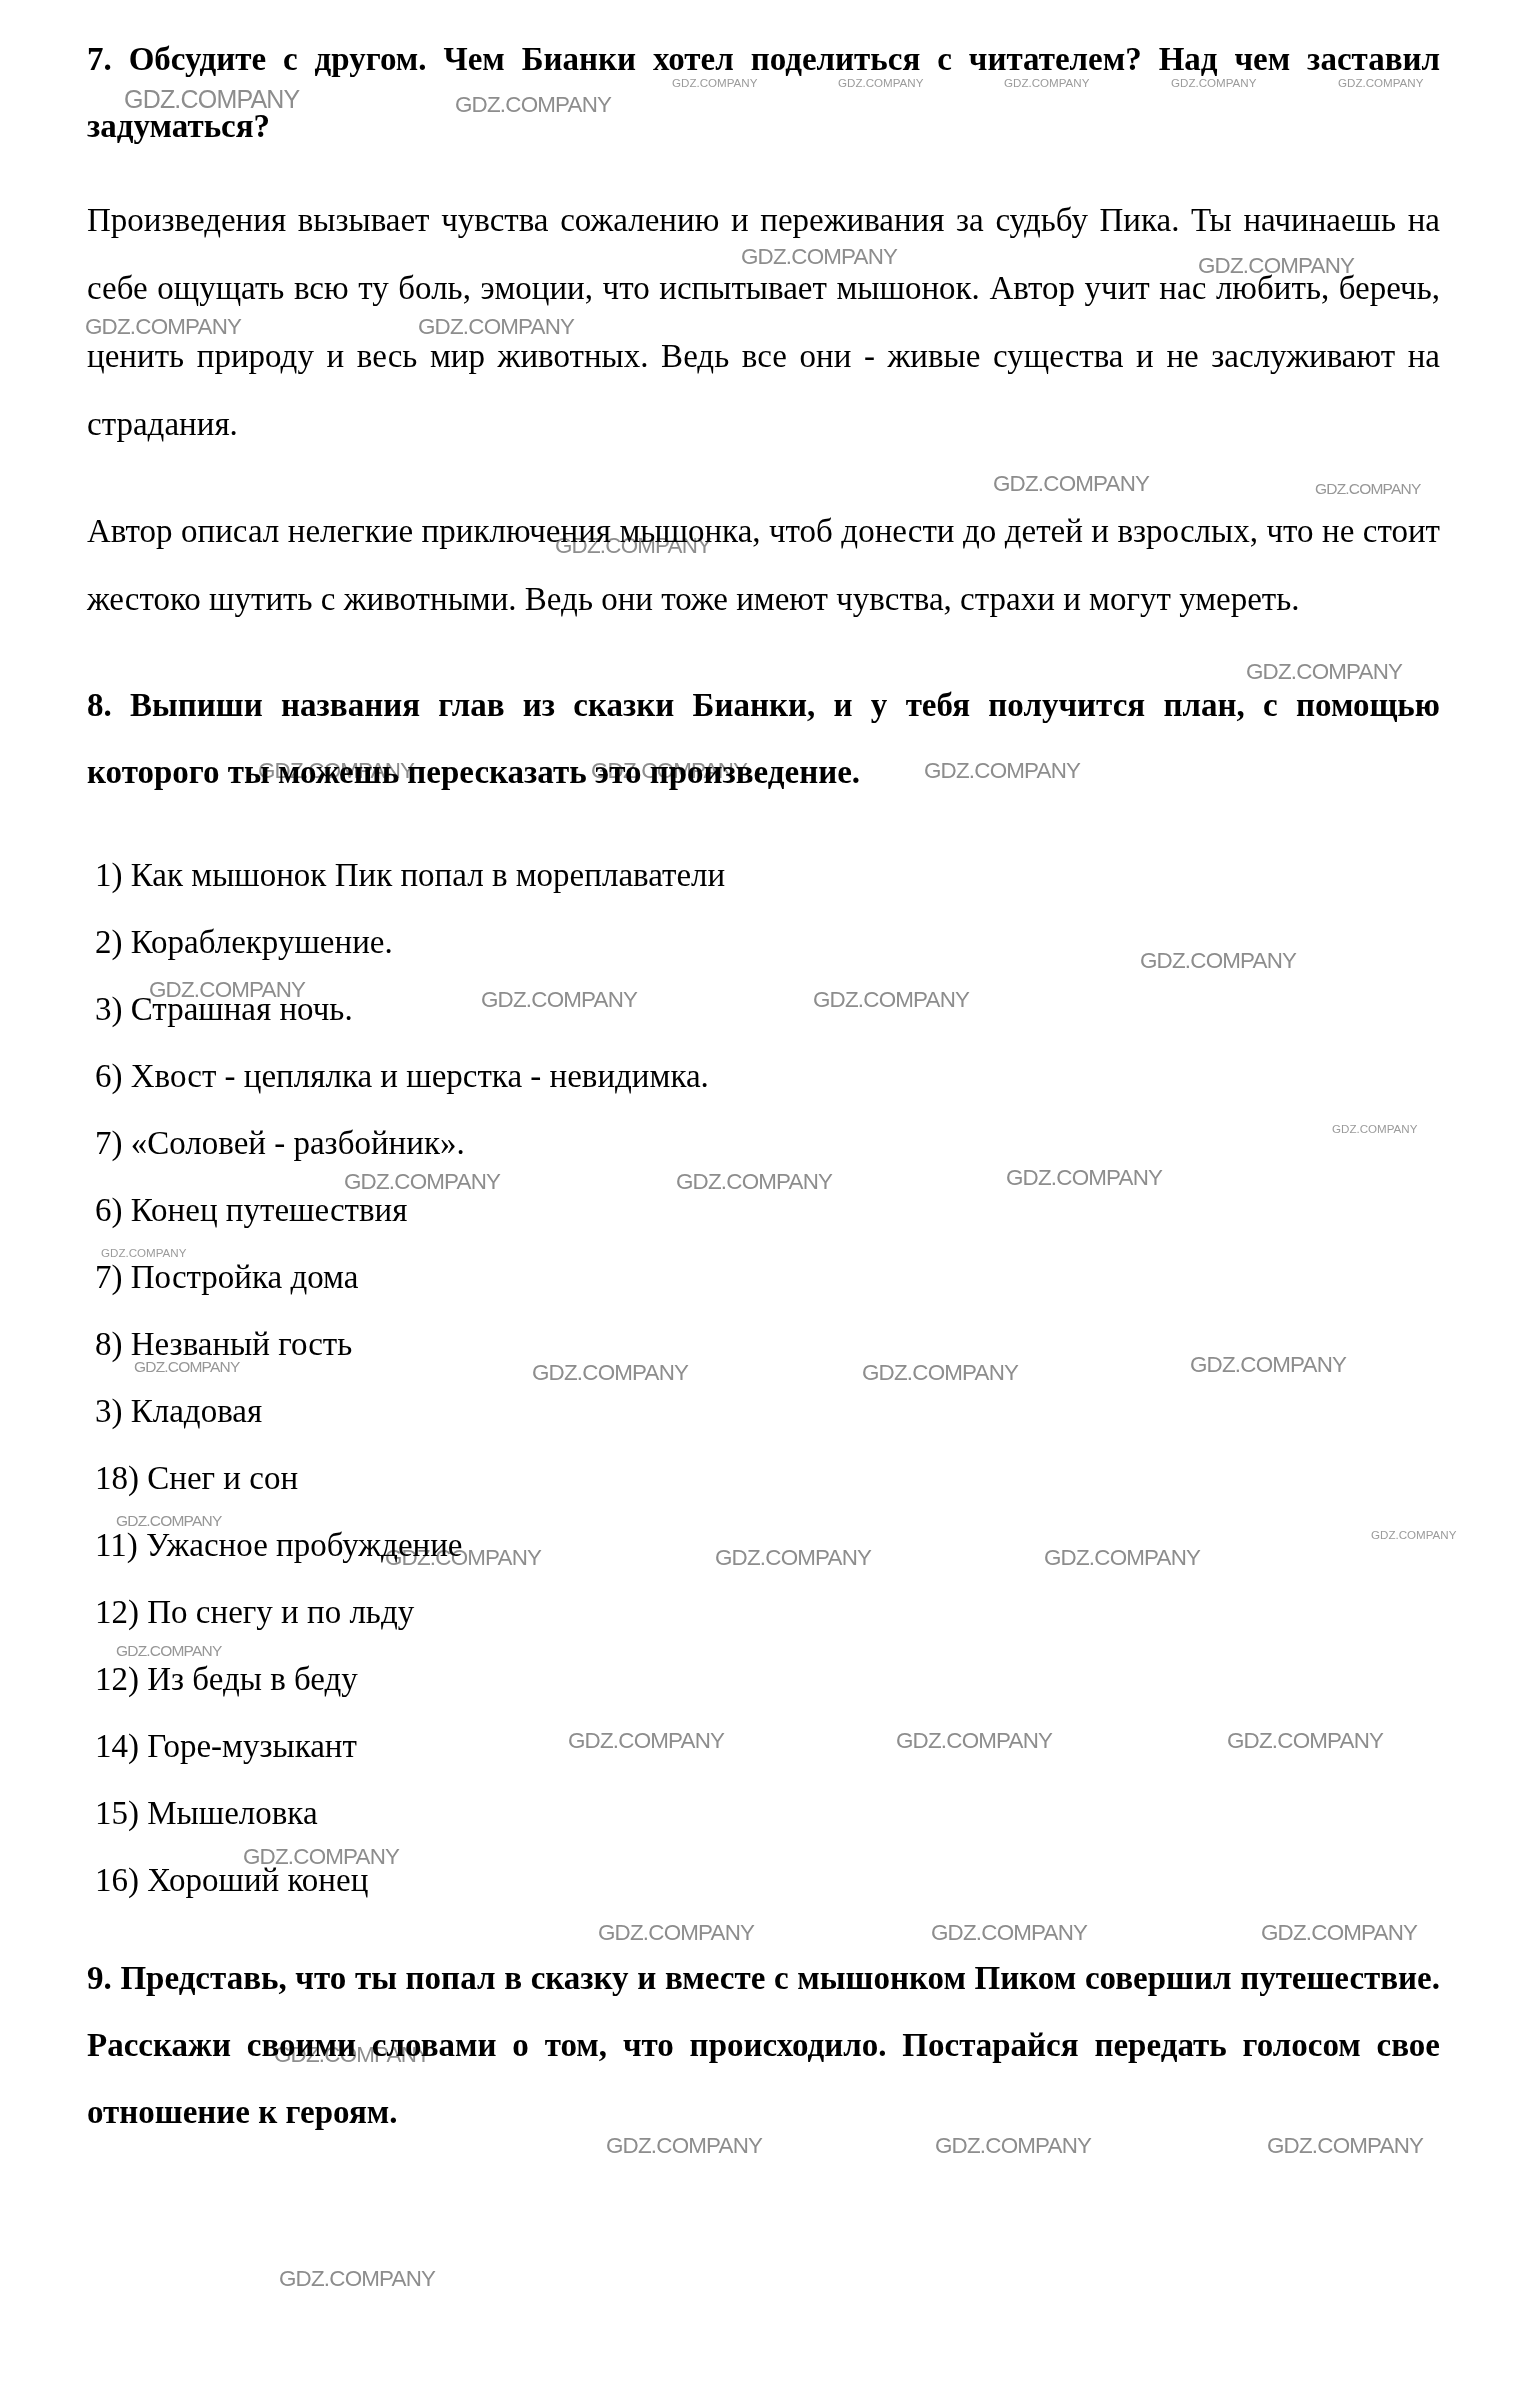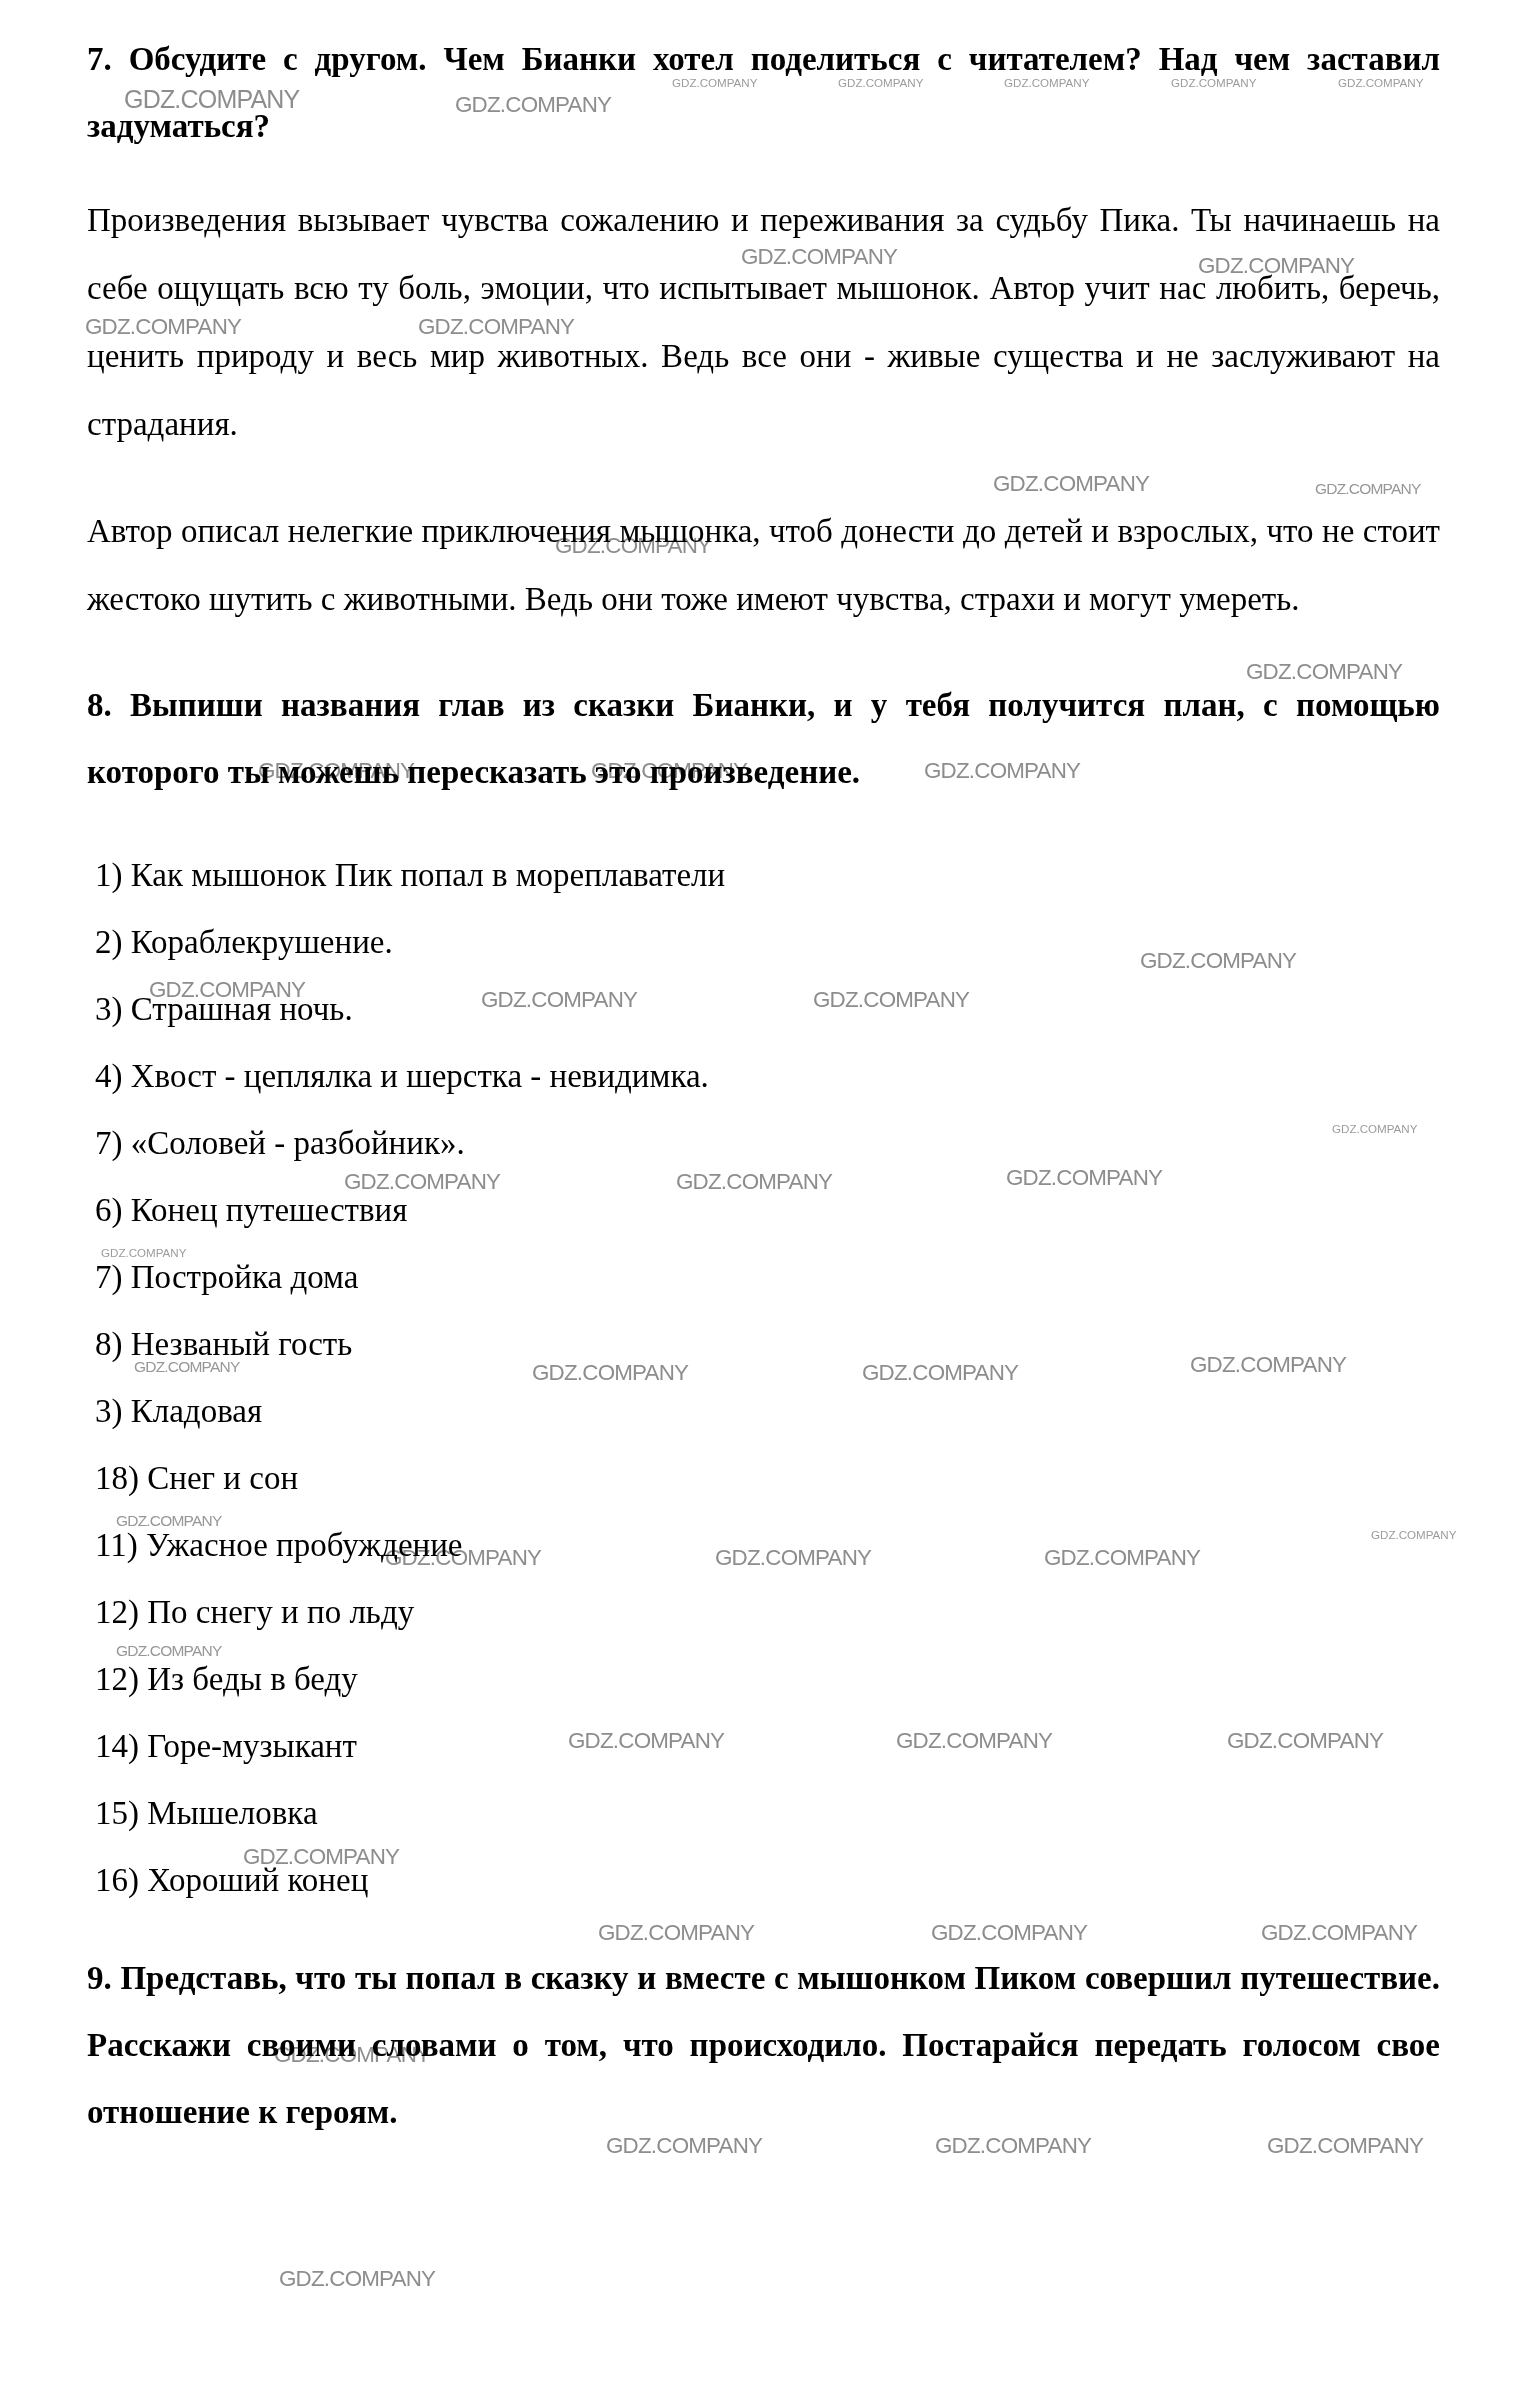--- a/index.html
+++ b/index.html
@@ -125,21 +125,21 @@
     <p>Произведения вызывает чувства сожалению и переживания за судьбу Пика. Ты начинаешь на себе ощущать всю ту боль, эмоции, что испытывает мышонок. Автор учит нас любить, беречь, ценить природу и весь мир животных. Ведь все они - живые существа и не заслуживают на страдания.</p>
 
     <p>Автор описал нелегкие приключения мышонка, чтоб донести до детей и взрослых, что не стоит жестоко шутить с животными. Ведь они тоже имеют чувства, страхи и могут умереть.</p>
 
     <h2 class="q8">8. Выпиши названия глав из сказки Бианки, и у тебя получится план, с помощью которого ты можешь пересказать это произведение.</h2>
 
     <div class="plan-list">
       <div class="plan-item">1) Как мышонок Пик попал в мореплаватели</div>
       <div class="plan-item">2) Кораблекрушение.</div>
       <div class="plan-item">3) Страшная ночь.</div>
-      <div class="plan-item">4) Хвост - цеплялка и шерстка - невидимка.</div>
+      <div class="plan-item">6) Хвост - цеплялка и шерстка - невидимка.</div>
       <div class="plan-item">7) «Соловей - разбойник».</div>
       <div class="plan-item">6) Конец путешествия</div>
       <div class="plan-item">7) Постройка дома</div>
       <div class="plan-item">8) Незваный гость</div>
       <div class="plan-item">3) Кладовая</div>
       <div class="plan-item">18) Снег и сон</div>
       <div class="plan-item">11) Ужасное пробуждение</div>
       <div class="plan-item">12) По снегу и по льду</div>
       <div class="plan-item">12) Из беды в беду</div>
       <div class="plan-item">14) Горе-музыкант</div>

